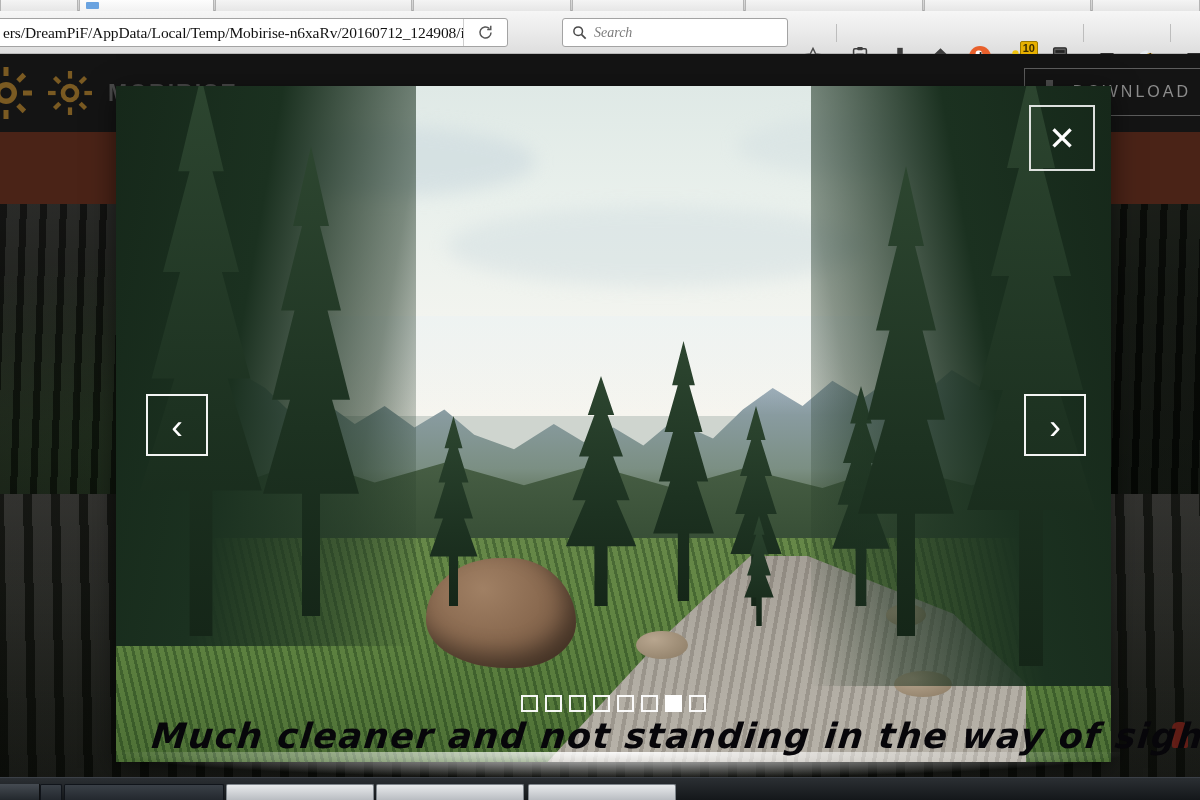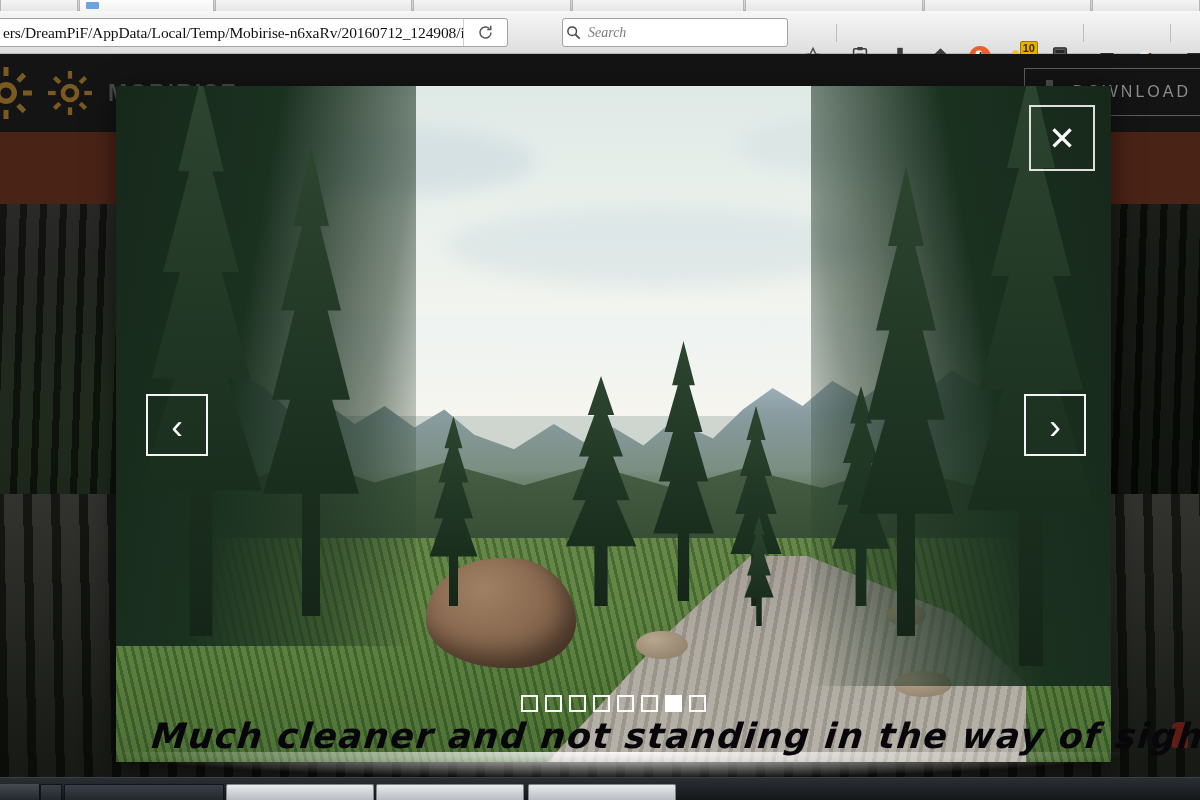--- a/index.html
+++ b/index.html
@@ -45,21 +45,21 @@
     font-family: "Liberation Serif", serif;
   }
   .reloadbtn {
     width: 44px; height: 27px; border-left: 1px solid #cfcfcf;
     display: flex; align-items: center; justify-content: center;
     color: #555; font-size: 17px;
   }
   .searchbox {
     position: absolute; left: 562px; top: 7px; width: 226px; height: 29px;
     background: #fff; border: 1px solid #a3a3a3; border-radius: 3px;
-    display: flex; align-items: center; gap: 7px; padding-left: 3px;
+    display: flex; align-items: center; gap: 7px; padding-left: 9px;
   }
   .searchph {
     font-size: 14px; color: #7c7c7c;
     font-family: "Liberation Serif", serif; font-style: italic;
   }
   .toolicons {
     position: absolute; left: 793px; top: 8px; height: 28px;
     display: flex; align-items: center;
   }
   .ticon {

